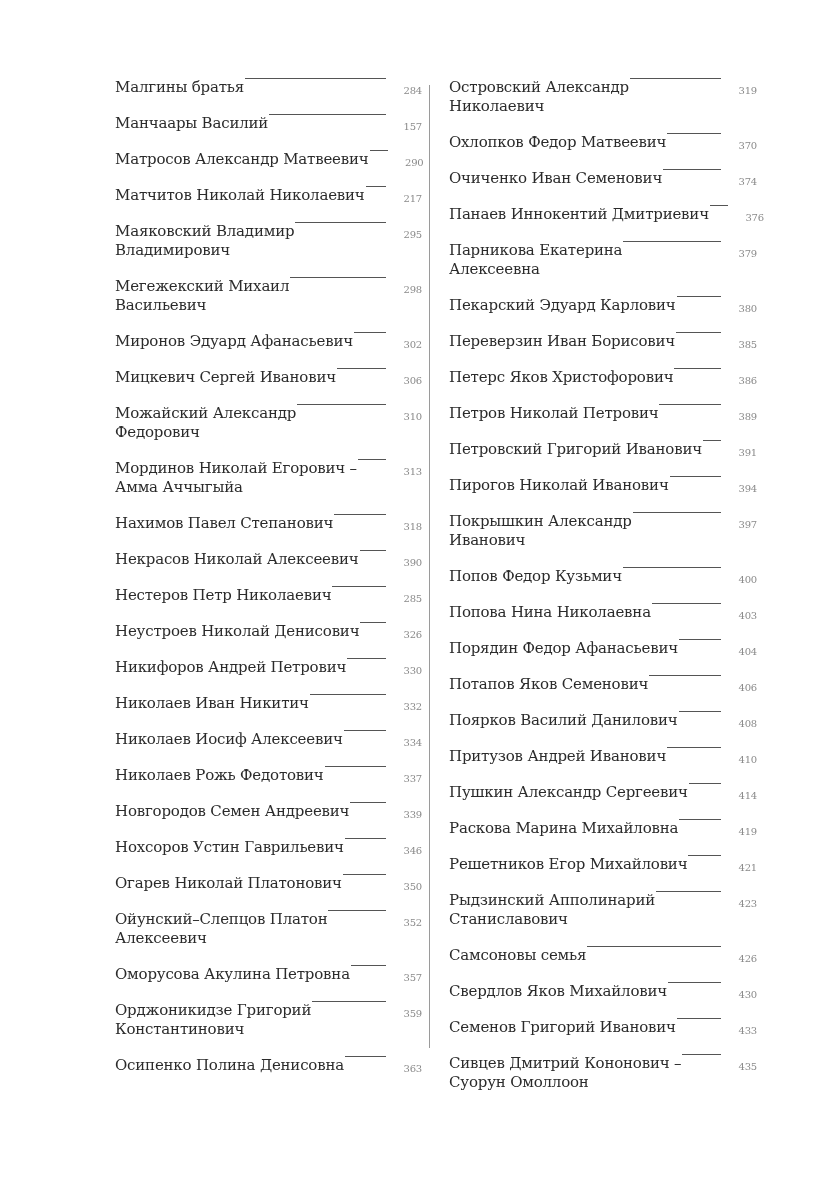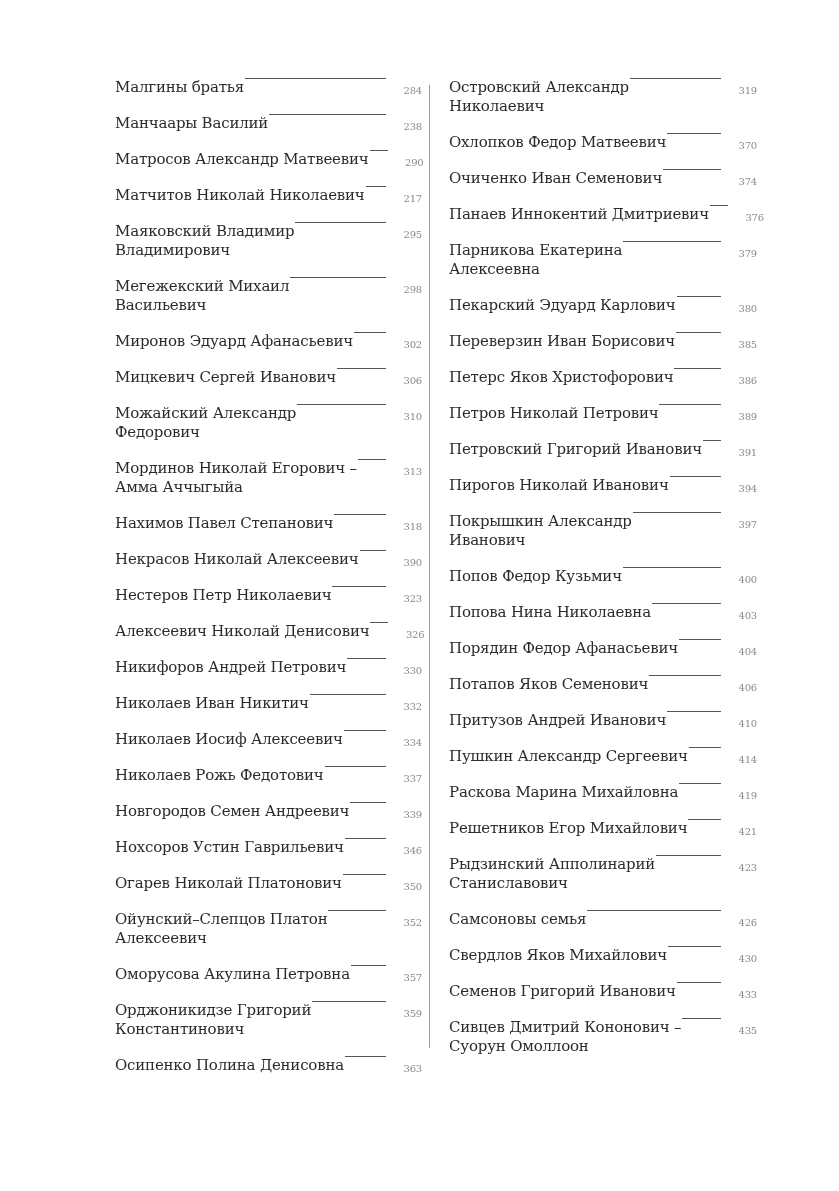--- a/index.html
+++ b/index.html
@@ -20,21 +20,21 @@
 
 <div class="col col-left" id="col-left">
     <div class="entry single">
       <span class="name">Малгины братья</span>
       <span class="leader"></span>
       <span class="page">284</span>
     </div>
     <div class="entry single">
       <span class="name">Манчаары Василий</span>
       <span class="leader"></span>
-      <span class="page">238</span>
+      <span class="page">157</span>
     </div>
     <div class="entry single">
       <span class="name">Матросов Александр Матвеевич</span>
       <span class="leader"></span>
       <span class="page">290</span>
     </div>
     <div class="entry single">
       <span class="name">Матчитов Николай Николаевич</span>
       <span class="leader"></span>
       <span class="page">217</span>
@@ -79,24 +79,24 @@
       <span class="page">318</span>
     </div>
     <div class="entry single">
       <span class="name">Некрасов Николай Алексеевич</span>
       <span class="leader"></span>
       <span class="page">390</span>
     </div>
     <div class="entry single">
       <span class="name">Нестеров Петр Николаевич</span>
       <span class="leader"></span>
-      <span class="page">323</span>
-    </div>
-    <div class="entry single">
-      <span class="name">Алексеевич Николай Денисович</span>
+      <span class="page">285</span>
+    </div>
+    <div class="entry single">
+      <span class="name">Неустроев Николай Денисович</span>
       <span class="leader"></span>
       <span class="page">326</span>
     </div>
     <div class="entry single">
       <span class="name">Никифоров Андрей Петрович</span>
       <span class="leader"></span>
       <span class="page">330</span>
     </div>
     <div class="entry single">
       <span class="name">Николаев Иван Никитич</span>
@@ -230,20 +230,25 @@
       <span class="name">Порядин Федор Афанасьевич</span>
       <span class="leader"></span>
       <span class="page">404</span>
     </div>
     <div class="entry single">
       <span class="name">Потапов Яков Семенович</span>
       <span class="leader"></span>
       <span class="page">406</span>
     </div>
     <div class="entry single">
+      <span class="name">Поярков Василий Данилович</span>
+      <span class="leader"></span>
+      <span class="page">408</span>
+    </div>
+    <div class="entry single">
       <span class="name">Притузов Андрей Иванович</span>
       <span class="leader"></span>
       <span class="page">410</span>
     </div>
     <div class="entry single">
       <span class="name">Пушкин Александр Сергеевич</span>
       <span class="leader"></span>
       <span class="page">414</span>
     </div>
     <div class="entry single">

